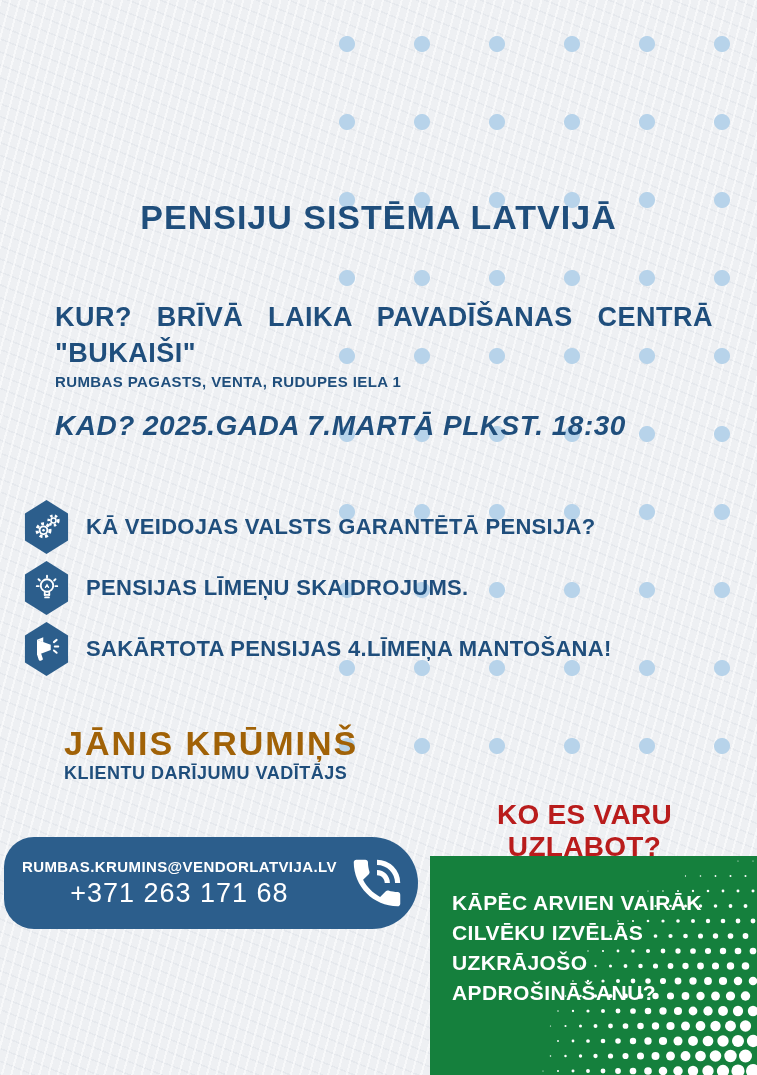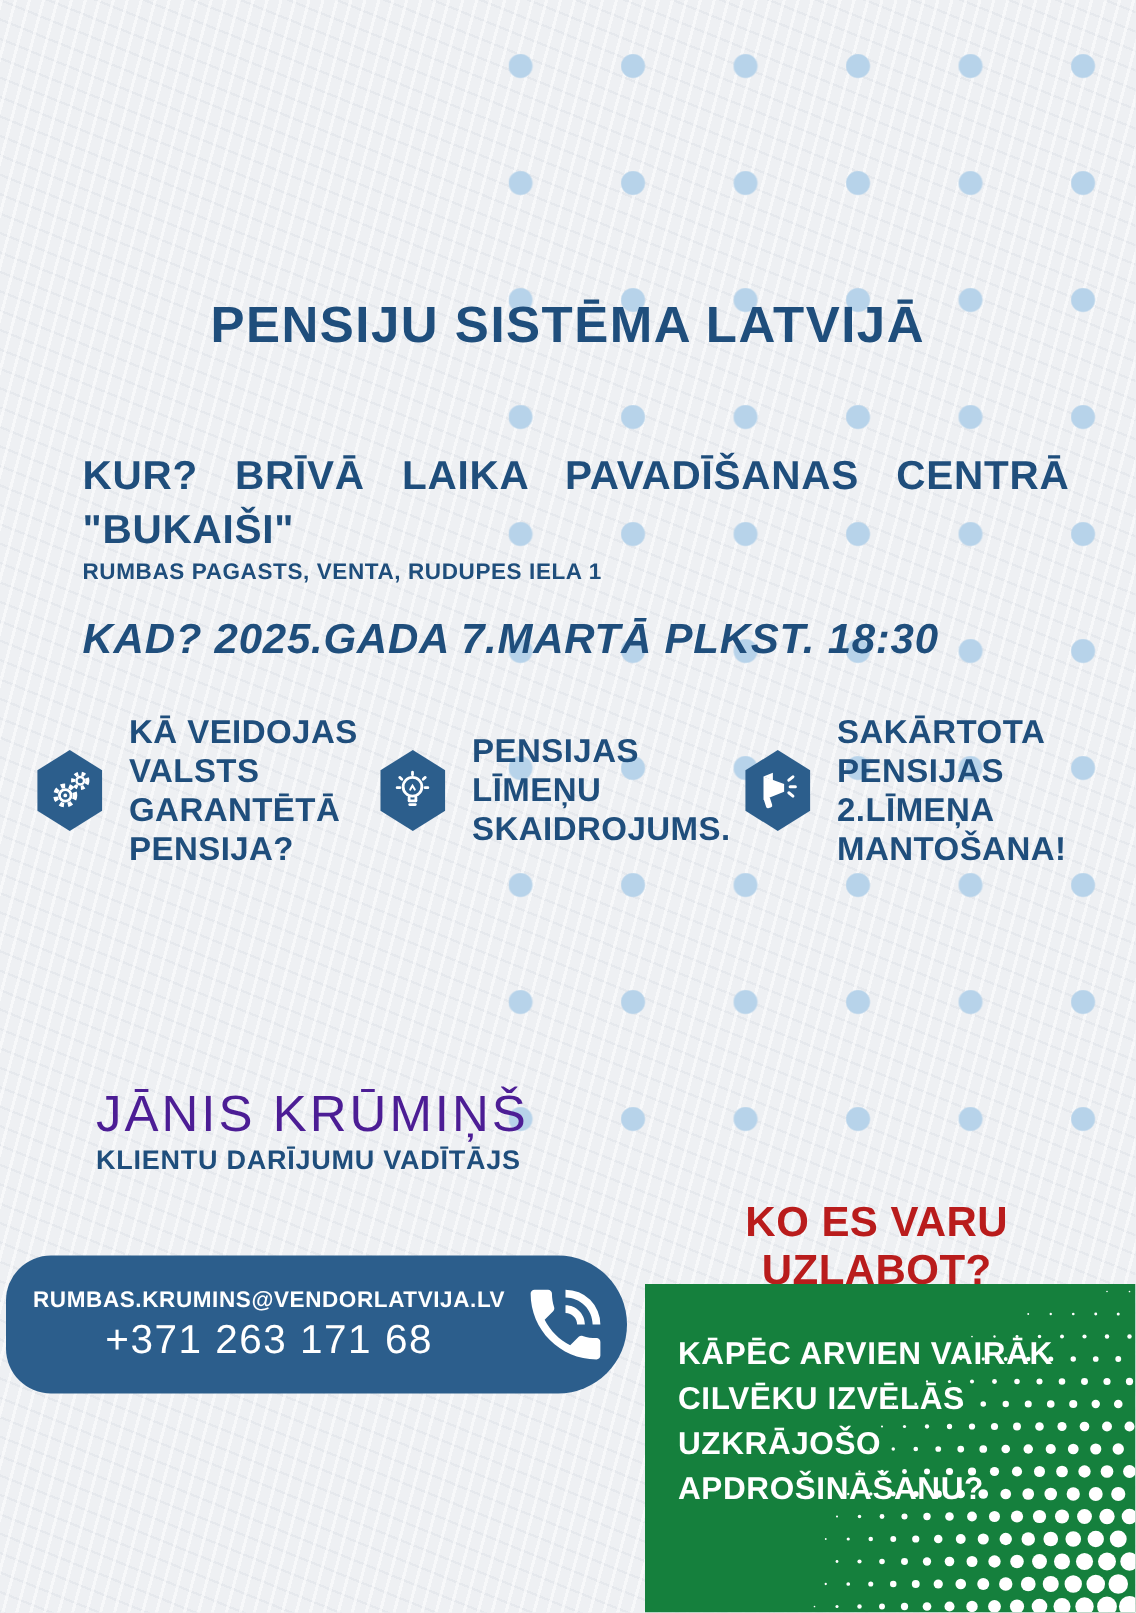--- a/index.html
+++ b/index.html
@@ -27,32 +27,32 @@
     font-size:34px; font-weight:bold; letter-spacing:1px; color:#1f4e7c;
   }
   .where-block { left:55px; top:300px; width:658px; }
   .where-line {
     font-size:27px; font-weight:bold; line-height:1.32;
     text-align:justify; text-align-last:left; letter-spacing:.5px;
   }
   .where-address { font-size:15px; font-weight:bold; letter-spacing:.4px; margin-top:2px; }
   .when-line { left:55px; top:410px; width:660px; font-size:28px; font-weight:bold; letter-spacing:.5px;font-style:italic; }
 
-  .topics { left:22px; top:500px; width:700px; display:flex; flex-direction:row; gap:7px; }
+  .topics { left:22px; top:500px; width:700px; display:flex; flex-direction:column; gap:7px; }
   .topic-row { display:flex; align-items:center; height:54px; }
   .hexagon {
     width:49px; height:54px; flex:0 0 49px;
     background:#2c5e8c;
     clip-path:polygon(50% 0%, 94% 25%, 94% 75%, 50% 100%, 6% 75%, 6% 25%);
     display:flex; align-items:center; justify-content:center;
   }
   .topic-label { font-size:22px; font-weight:bold; letter-spacing:.3px; padding-left:15px; }
 
   .presenter { left:64px; top:724px; }
-  .presenter-name { font-size:34px; font-weight:400; letter-spacing:2px; color:#4c1d95; }
+  .presenter-name { font-size:34px; font-weight:700; letter-spacing:2px; color:#a16207; }
   .presenter-role { font-size:18px; font-weight:bold; letter-spacing:.5px; }
 
   .contact-pill {
     left:4px; top:837px; width:414px; height:92px;
     background:#2c5e8c; border-radius:30px 46px 46px 30px;
     display:flex; align-items:center; z-index:2;
   }
   .contact-text { flex:1; text-align:center; color:#fff; padding-left:18px; }
   .contact-email { font-size:15px; font-weight:bold; letter-spacing:.4px; }
   .contact-phone { font-size:27px; font-weight:400; letter-spacing:1px; margin-top:3px; }
@@ -116,21 +116,21 @@
 
   <div class="topic-row">
     <div class="hexagon">
       <svg width="30" height="30" viewBox="0 0 24 24">
         <polygon points="4,4.5 4,17 15,12.7 15,8.5" fill="#fff"></polygon>
         <polygon points="4,4.5 9,2.5 9,6.6" fill="#fff"></polygon>
         <rect x="4.6" y="15.5" width="3.4" height="6" rx="1.2" transform="rotate(-18 6 18)" fill="#fff"></rect>
         <path d="M17.5 6.5 l2.2-1.8 M18.2 10 h2.8 M17.5 13.2 l2.2 1.8" stroke="#fff" stroke-width="1.6" stroke-linecap="round" fill="none"></path>
       </svg>
     </div>
-    <span class="topic-label">SAKĀRTOTA PENSIJAS 2.LĪMEŅA MANTOŠANA!</span>
+    <span class="topic-label">SAKĀRTOTA PENSIJAS 4.LĪMEŅA MANTOŠANA!</span>
   </div>
 
 </div>
 
 <div class="layer presenter">
   <p class="presenter-name">JĀNIS KRŪMIŅŠ</p>
   <p class="presenter-role">KLIENTU DARĪJUMU VADĪTĀJS</p>
 </div>
 
 <div class="layer contact-pill">

